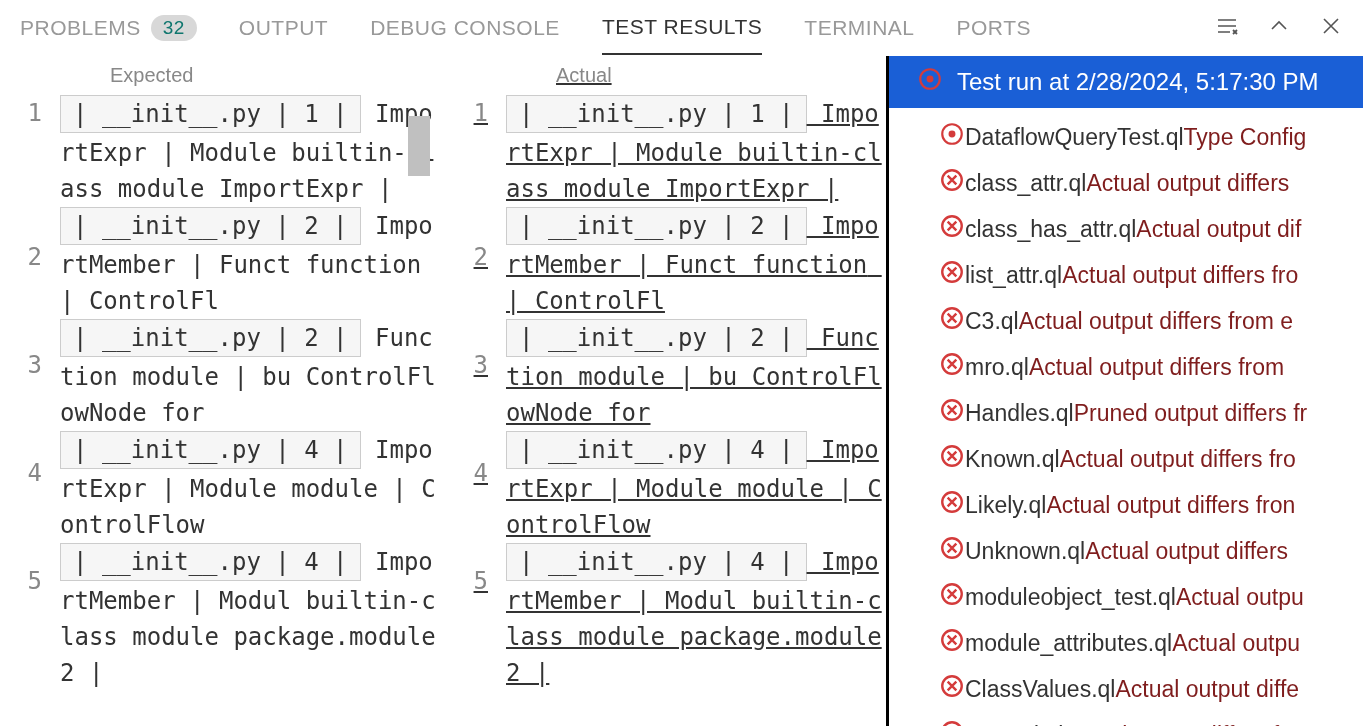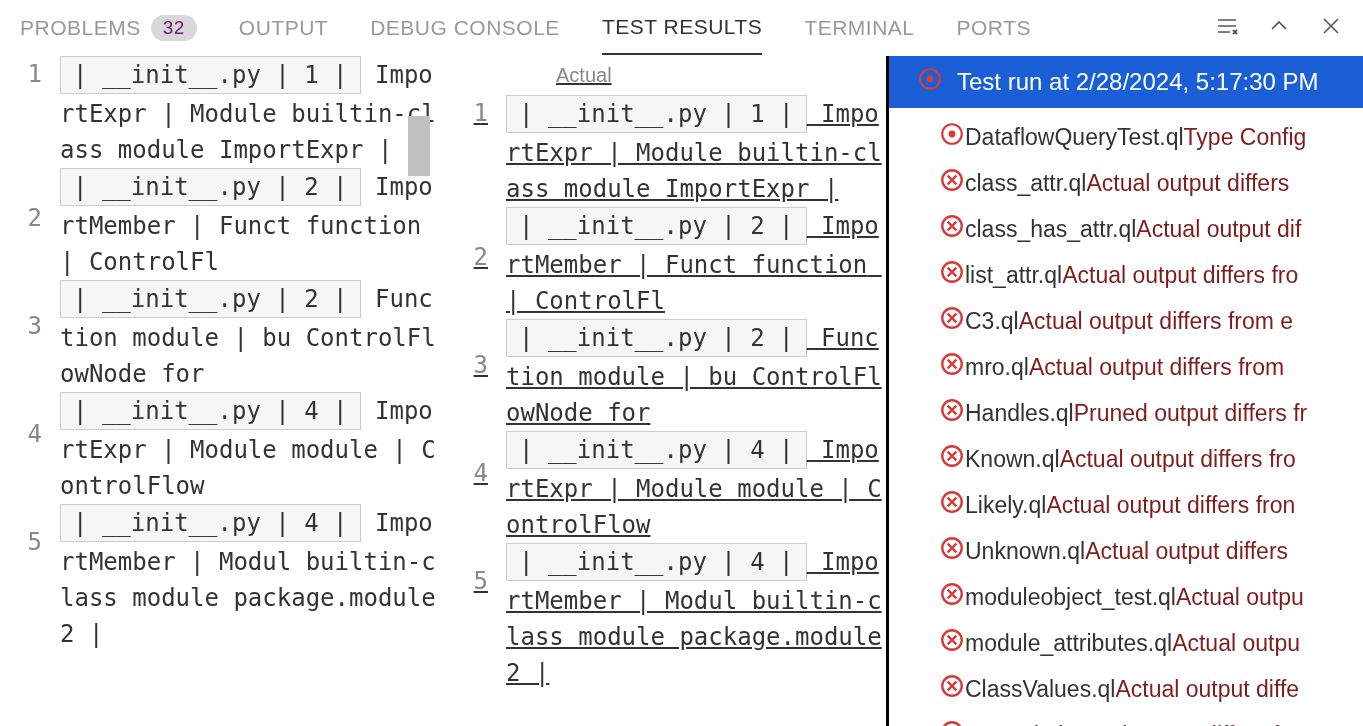--- a/index.html
+++ b/index.html
@@ -28,21 +28,21 @@
       letter-spacing: 0.5px;
       padding: 14px 0;
       cursor: pointer;
     }
     .tab-item.active {
       color: #333;
       border-bottom: 2px solid #333;
     }
     .badge {
       background: #d8d8d8;
-      color: #701a75;
+      color: #0f766e;
       border-radius: 14px;
       padding: 2px 12px;
       font-size: 19px;
       font-weight: 500;
       text-align: right;
     }
     .tab-actions {
       margin-left: auto;
       display: flex;
       align-items: center;
@@ -184,20 +184,21 @@
       <svg viewBox="0 0 24 24">
           <path d="M5 5l14 14M19 5L5 19"></path>
         </svg>
     </span>
   </div>
 </div>
 
 <div class="content">
 
   <div class="diff-pane">
+    <div class="pane-header">Expected</div>
     <div class="code-area">
       <div class="gutter" id="gutter-exp">
           <div>1</div>
           <div></div>
           <div></div>
           <div></div>
           <div>2</div>
           <div></div>
           <div></div>
           <div>3</div>

